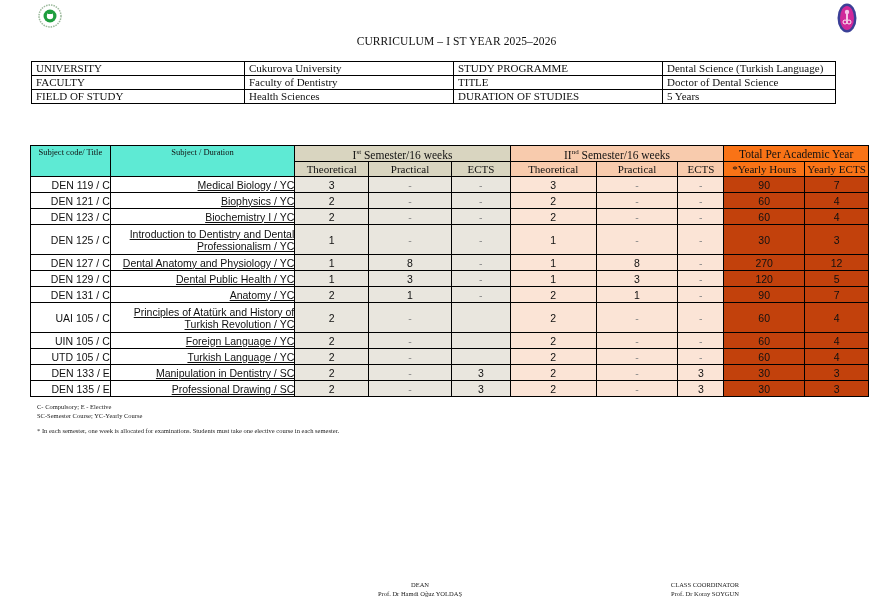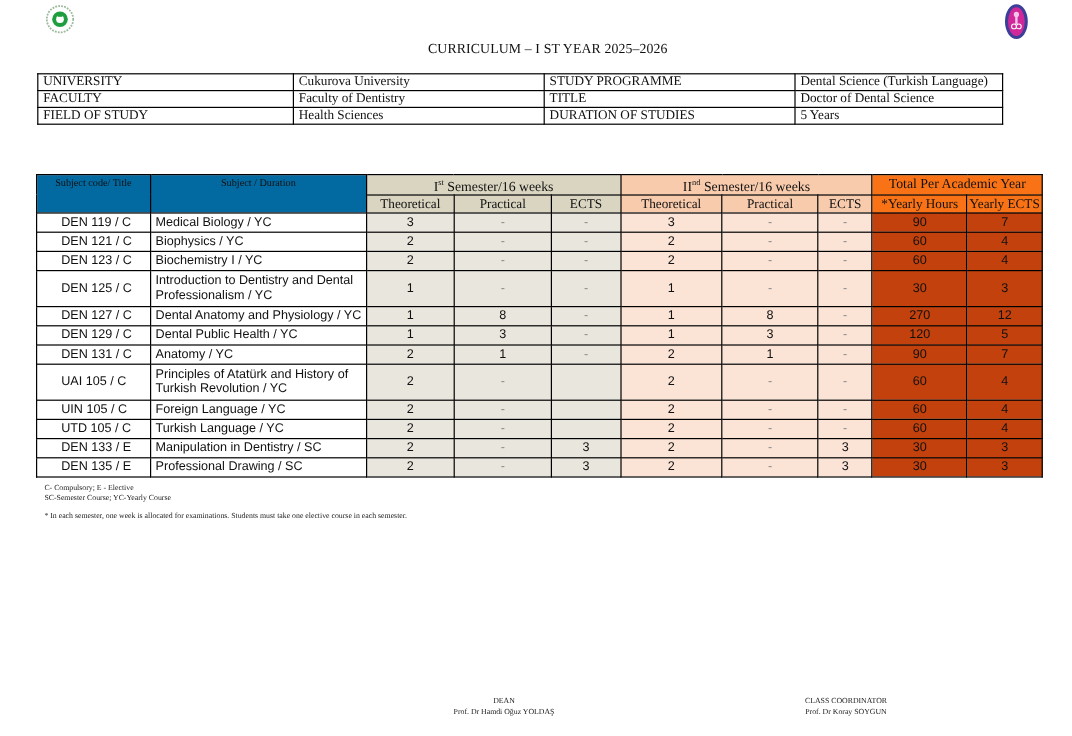--- a/index.html
+++ b/index.html
@@ -11,31 +11,31 @@
            font-family:"Liberation Serif", serif; font-size:11.5px; letter-spacing:0.1px; }
   table { border-collapse:collapse; }
   .info { position:absolute; left:31px; top:61px; width:805px;
           font-family:"Liberation Serif", serif; font-size:11px; }
   .info td { border:1px solid #000; padding:0 4px; height:13px; line-height:13px; white-space:nowrap; }
   .info td.c1 { width:204px; } .info td.c2 { width:200px; } .info td.c3 { width:200px; } 
   .curr { position:absolute; left:30px; top:145px; width:839px;
           font-size:10.5px; }
   .curr td, .curr th { border:1px solid #000; padding:0; text-align:center; line-height:12px; }
   .curr th { font-family:"Liberation Serif", serif; font-weight:normal; }
-  .hdr-code, .hdr-subj { background:#0369a1; font-size:8.5px; vertical-align:top;margin-left:32px; }
+  .hdr-code, .hdr-subj { background:#5eead4; font-size:8.5px; vertical-align:top;margin-left:32px; }
   .s1 { background:#e9e6de; }
   .s1h { background:#d9d5c0; }
   .s2 { background:#fbe4d6; }
   .s2h { background:#f8cbad; }
   .tt { background:#c2410c; }
   .tth { background:#f97316; }
   .curr th.sem { font-size:11.5px; height:15px; }
   .curr th.sub { font-size:11px; height:14px; }
-  .curr td.code { text-align:left; padding-left:20px; width:76px; }
-  .curr td.subj { text-align:left; padding-left:4px; width:180px; }
+  .curr td.code { text-align:right; padding-left:2px; width:76px; }
+  .curr td.subj { text-align:right; padding-left:4px; width:180px;text-decoration:underline; }
   .curr tr.r1 td { height:15px; }
   .curr tr.r2 td { height:29px; }
   .dash { color:#888; }
   .notes { position:absolute; left:37px; top:402px; font-family:"Liberation Serif", serif; font-size:6.5px; line-height:9px; color:#222; }
   .note2 { position:absolute; left:37px; top:427px; font-family:"Liberation Serif", serif; font-size:6.5px; color:#222; }
   .sig { position:absolute; top:580px; font-family:"Liberation Serif", serif; font-size:6.5px; line-height:9px; text-align:center; color:#222; }
 </style>
 </head>
 <body>
 

